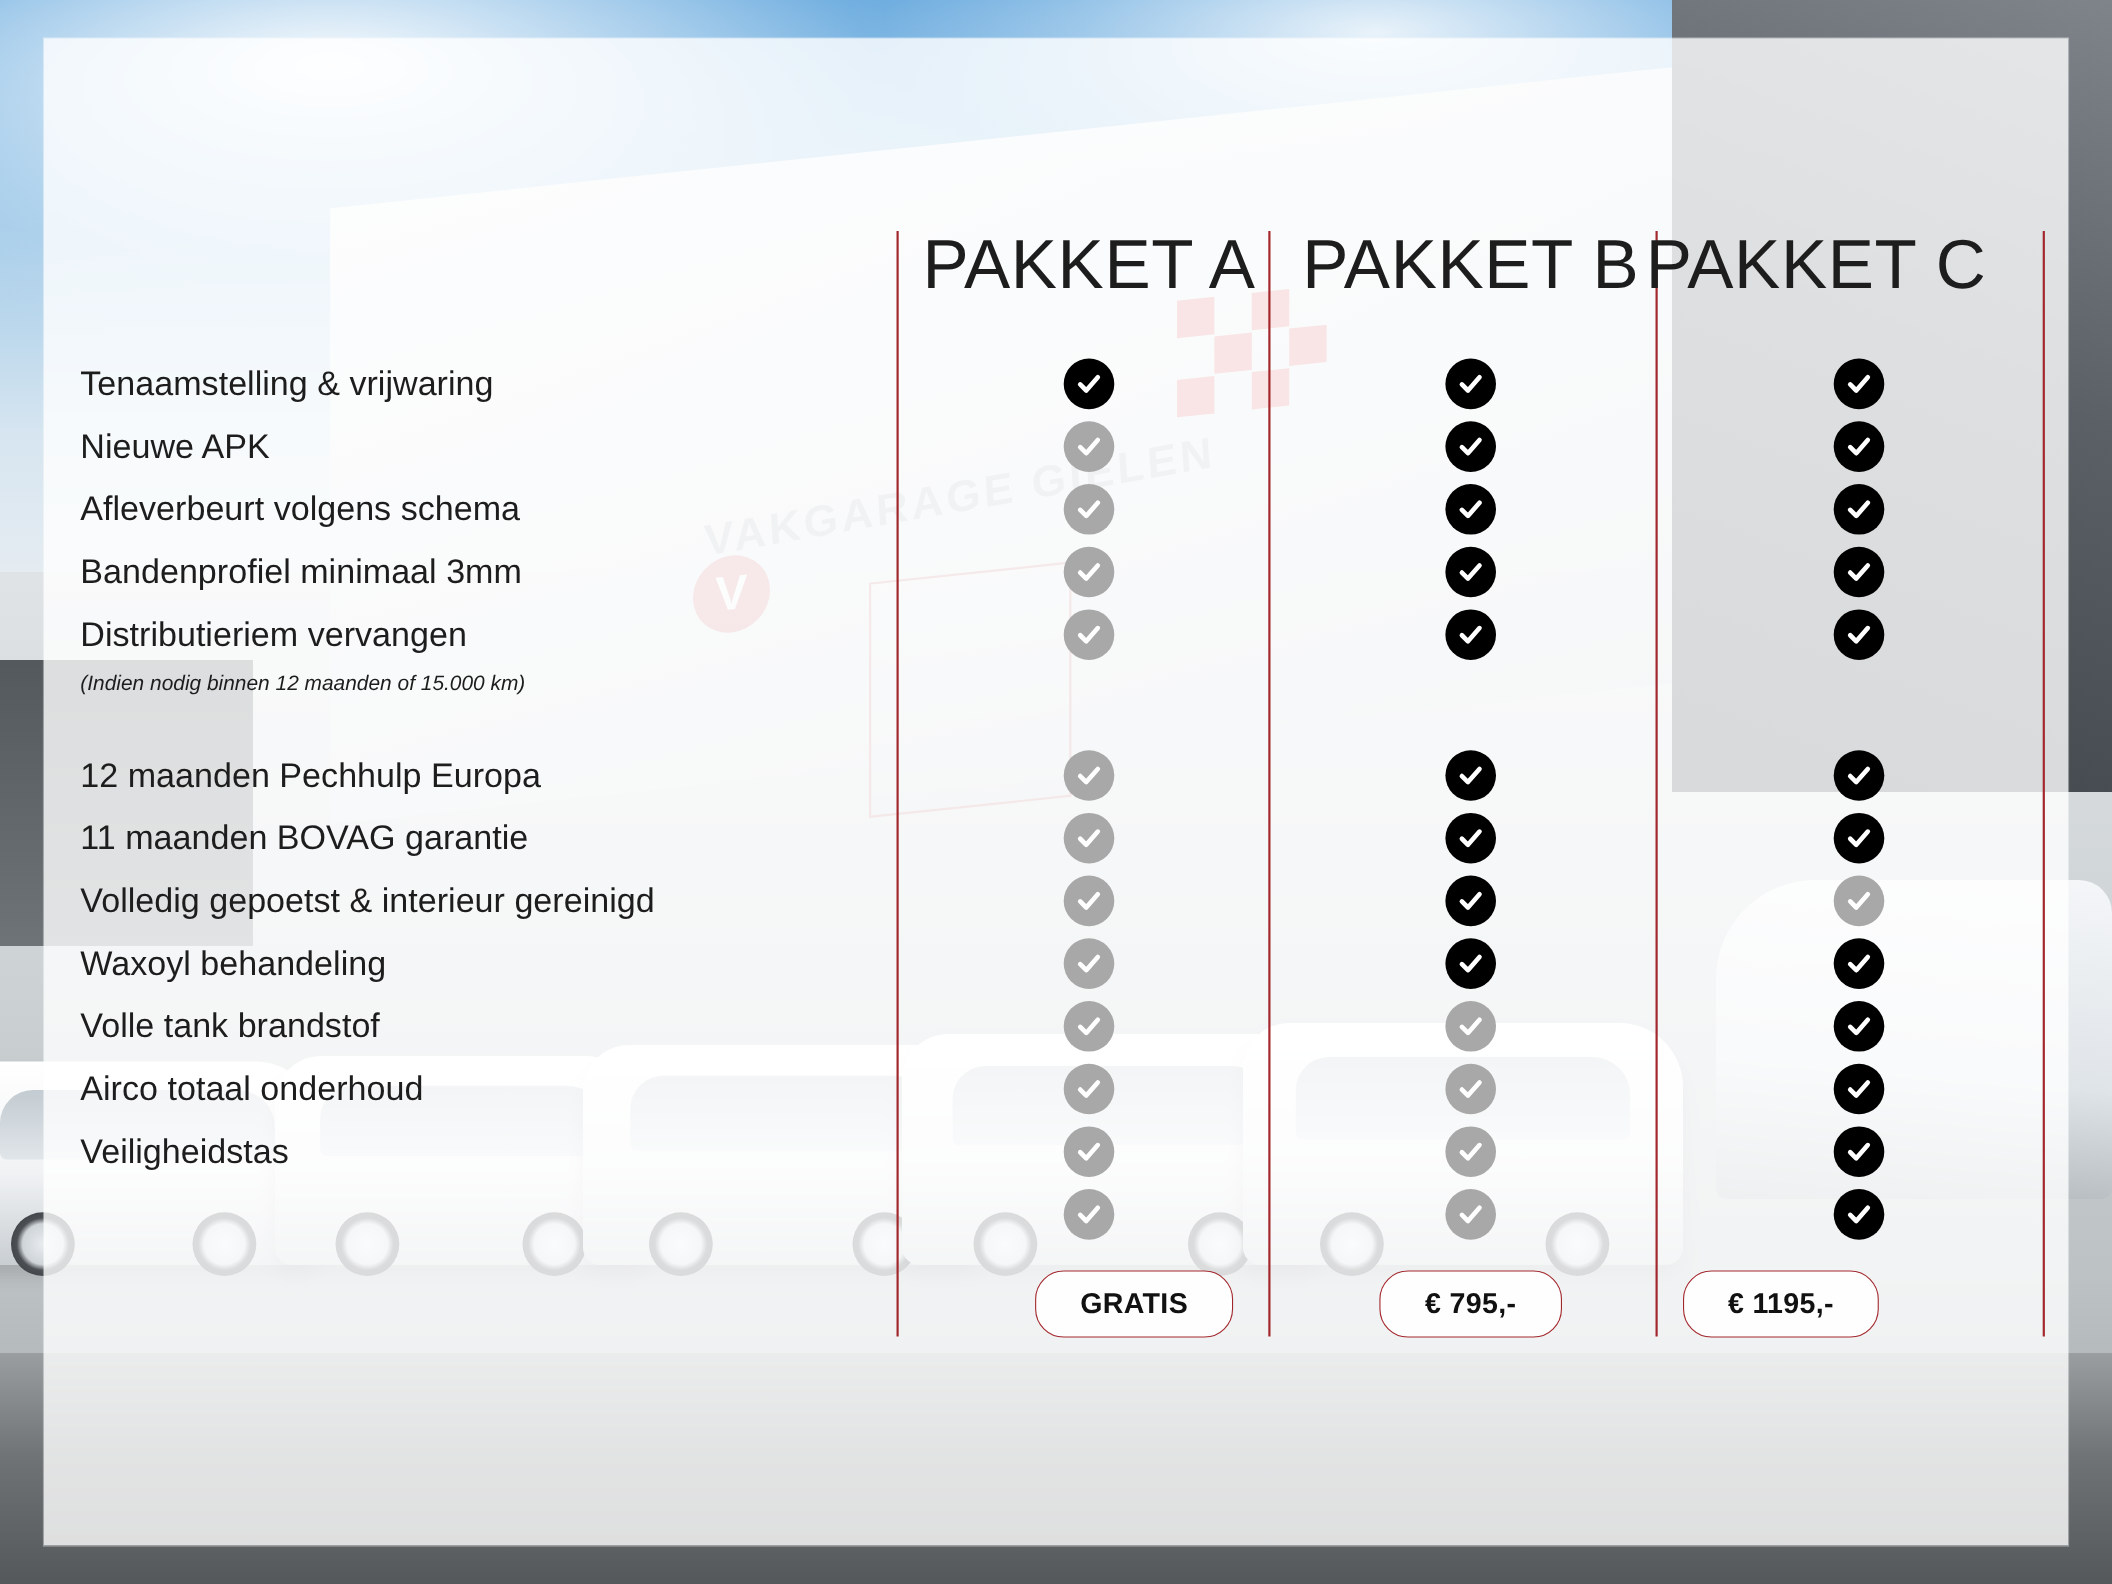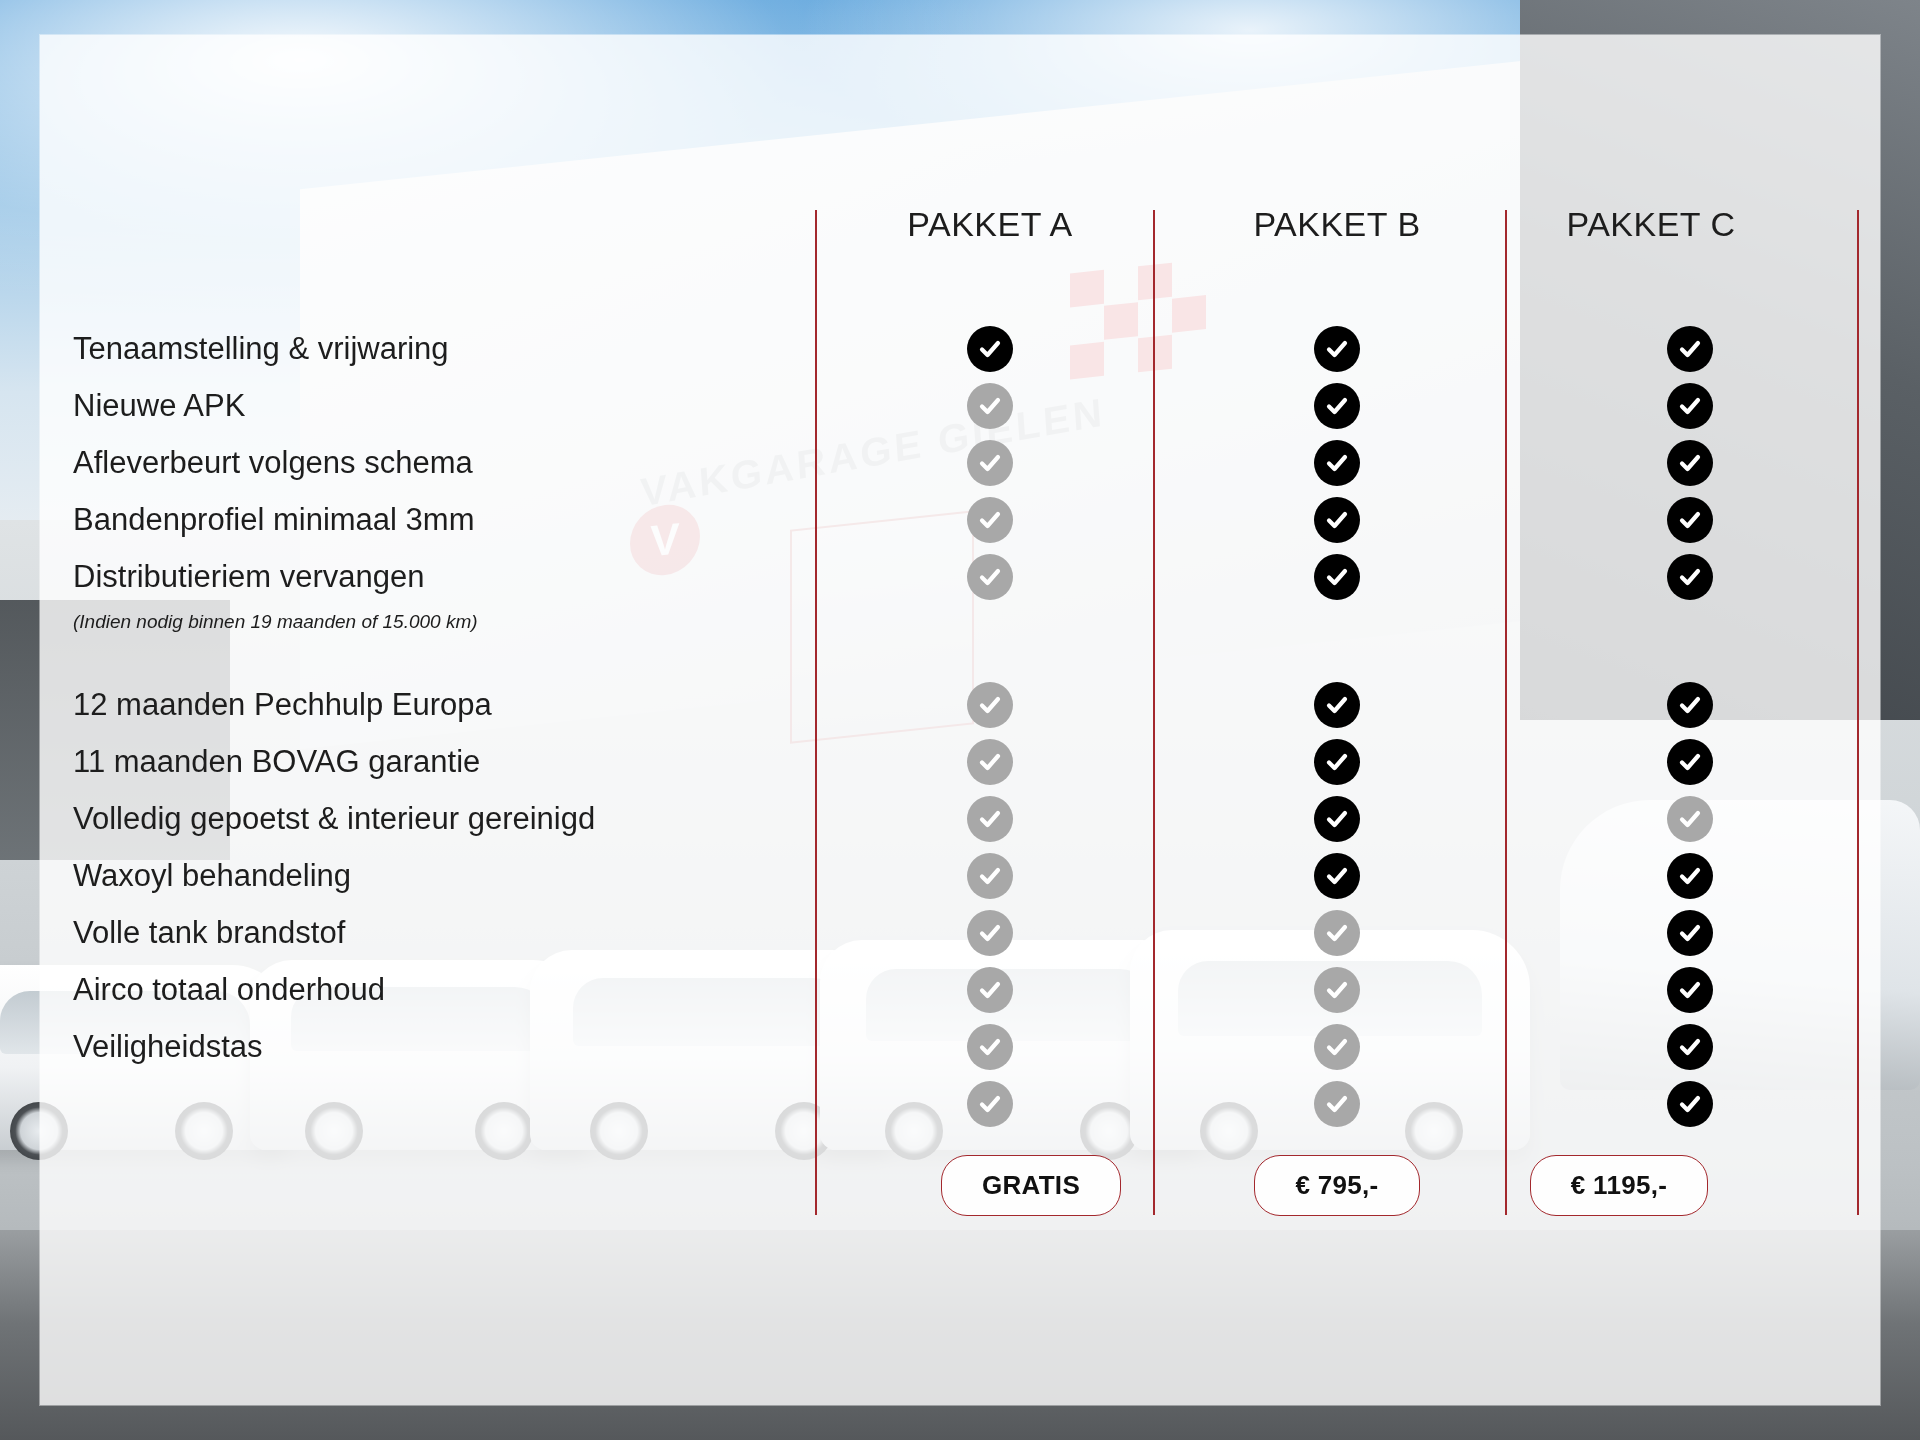--- a/index.html
+++ b/index.html
@@ -146,21 +146,21 @@
     top: 205px;
     left: 0;
     width: 100%;
     height: 70px;
   }
   .pkg-title {
     position: absolute;
     top: 0;
     width: 330px;
     text-align: center;
-    font-size: 34px;
+    font-size: 63px;
     font-weight: 400;
     color: #1d1d1d;
     letter-spacing: 0.5px;
   }
 
   .vline {
     position: absolute;
     width: 2px;
     background: #a3282d;
     top: 210px;
@@ -294,21 +294,21 @@
     <div class="pkg-title" style="left:1172px;">PAKKET B</div>
     <div class="pkg-title" style="left:1486px;">PAKKET C</div>
   </div>
 
   <div class="features">
     <div class="feature">Tenaamstelling &amp; vrijwaring</div>
     <div class="feature">Nieuwe APK</div>
     <div class="feature">Afleverbeurt volgens schema</div>
     <div class="feature">Bandenprofiel minimaal 3mm</div>
     <div class="feature">Distributieriem vervangen</div>
-    <div class="feature note">(Indien nodig binnen 19 maanden of 15.000 km)</div>
+    <div class="feature note">(Indien nodig binnen 12 maanden of 15.000 km)</div>
     <div class="gap"></div>
     <div class="feature">12 maanden Pechhulp Europa</div>
     <div class="feature">11 maanden BOVAG garantie</div>
     <div class="feature">Volledig gepoetst &amp; interieur gereinigd</div>
     <div class="feature">Waxoyl behandeling</div>
     <div class="feature">Volle tank brandstof</div>
     <div class="feature">Airco totaal onderhoud</div>
     <div class="feature">Veiligheidstas</div>
   </div>
 

